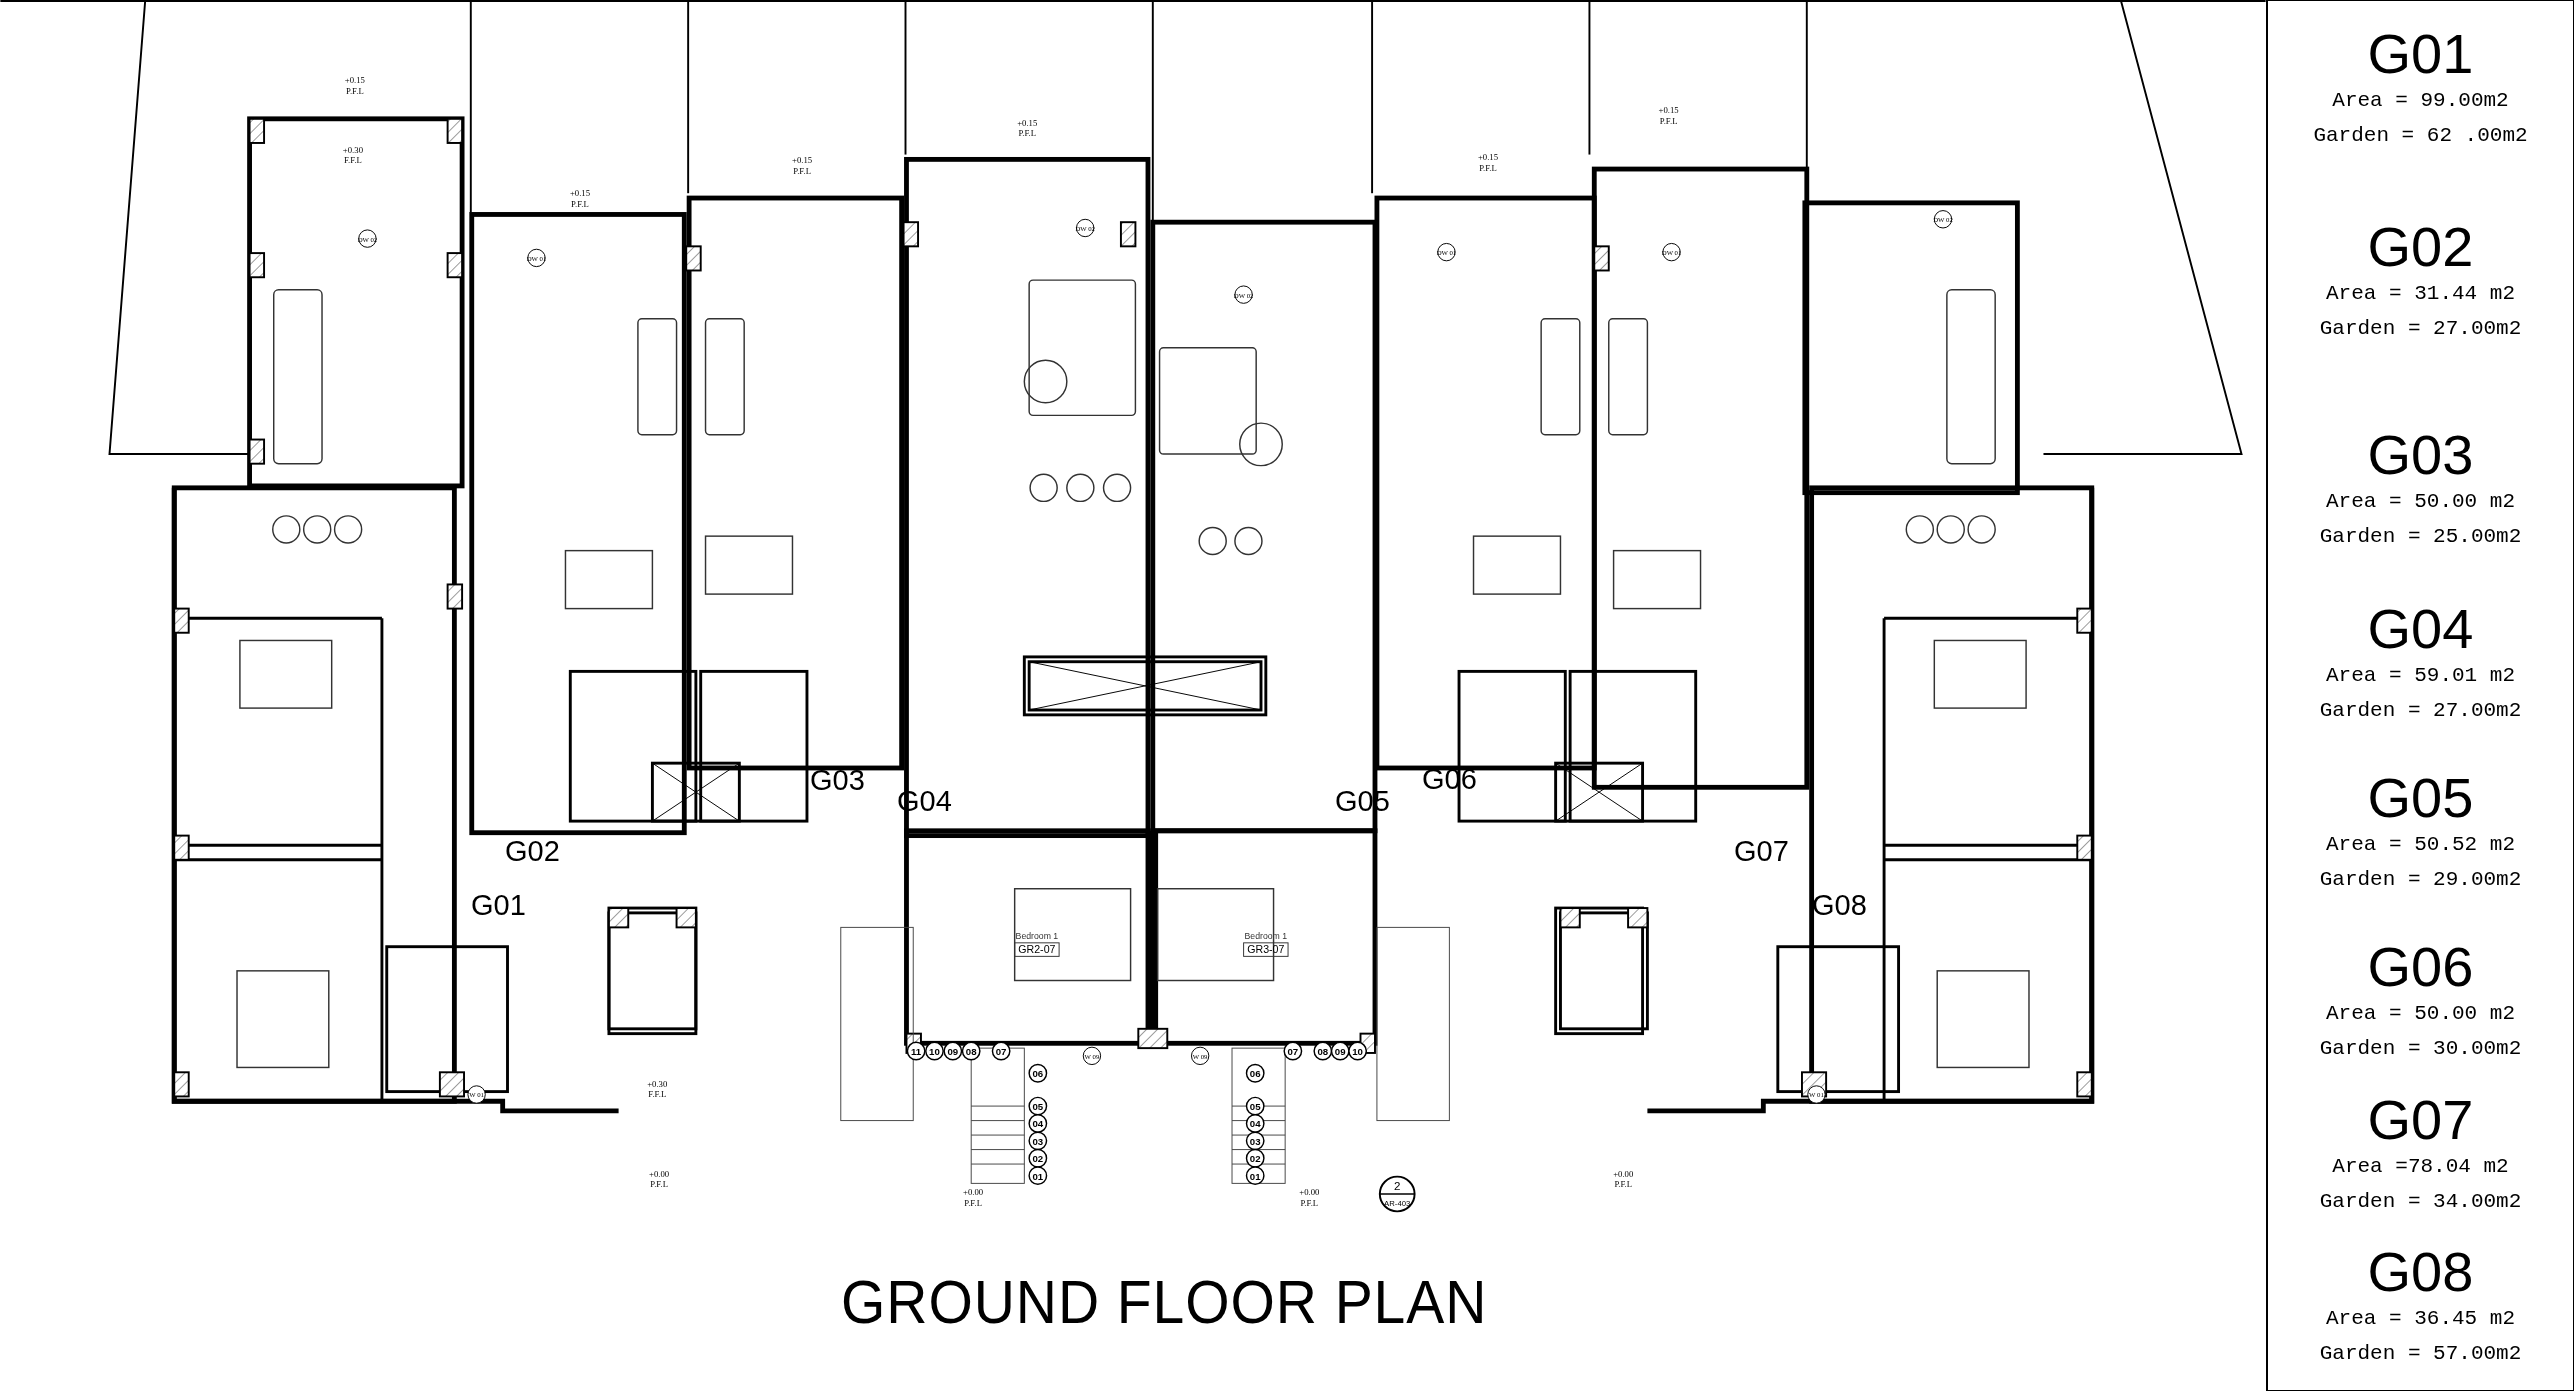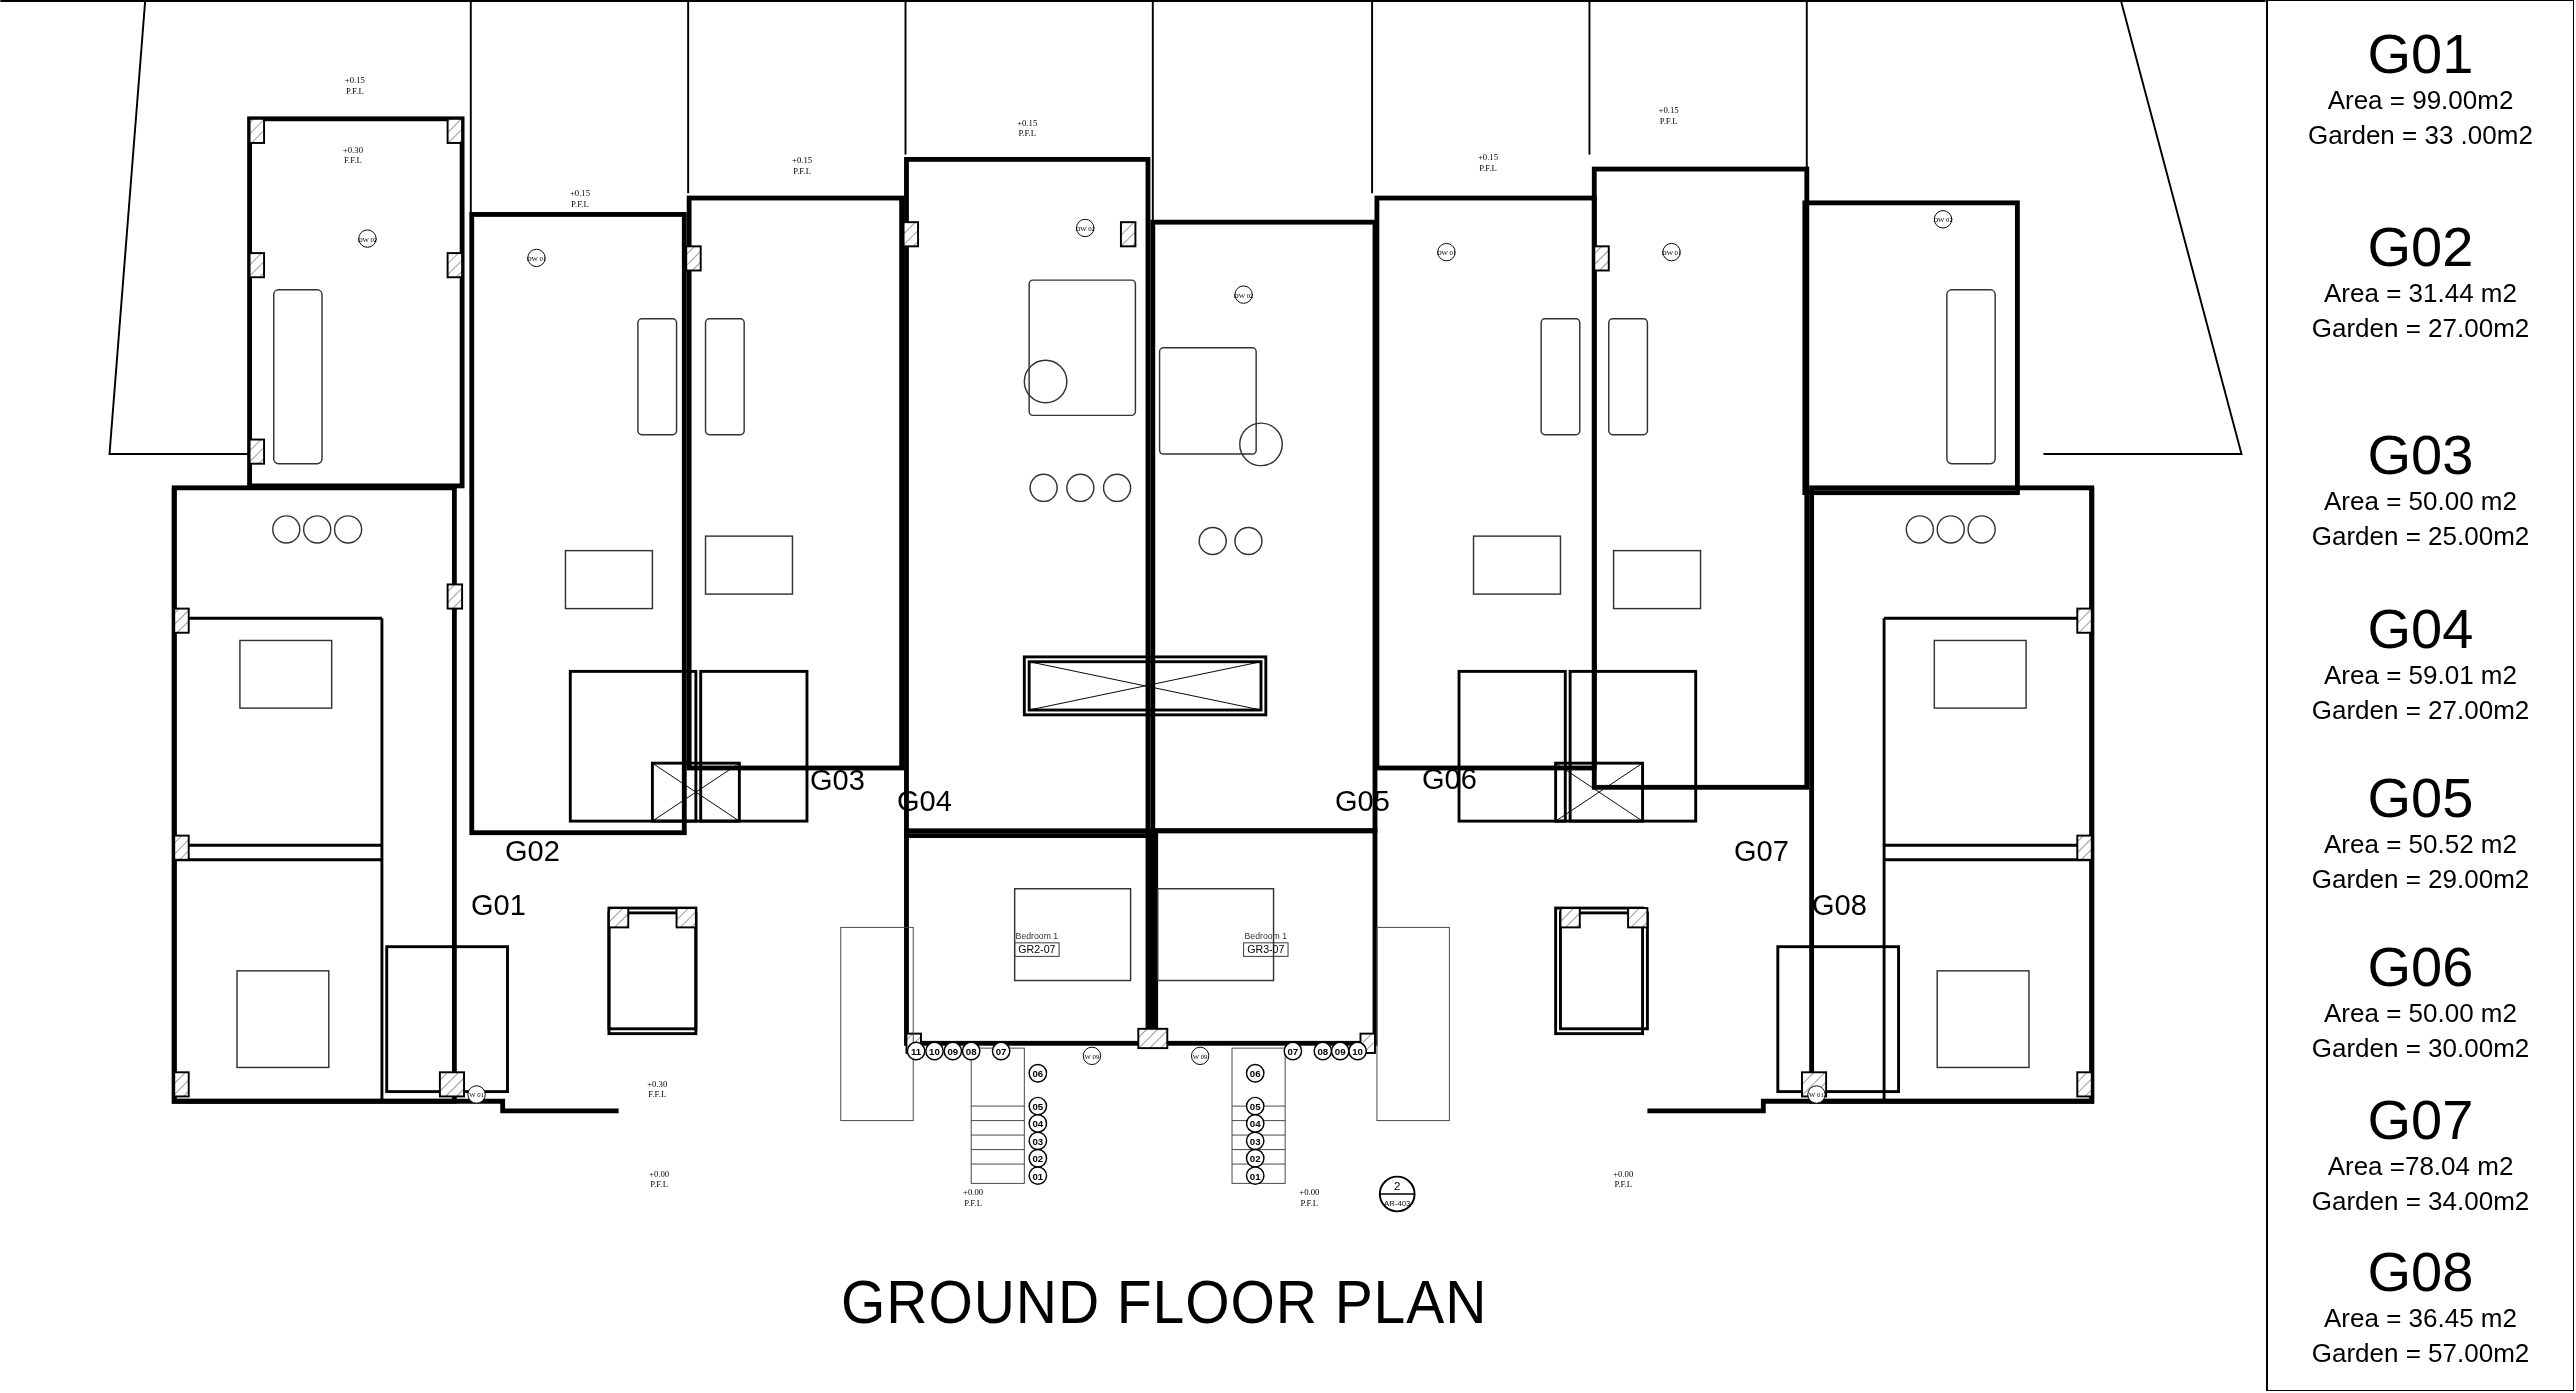--- a/index.html
+++ b/index.html
@@ -3,21 +3,21 @@
 <meta charset="utf-8">
 <style>
   html, body { margin:0; padding:0; background:#ffffff; }
   body { width:2576px; height:1393px; position:relative; overflow:hidden; font-family:"Liberation Sans", sans-serif; color:#000; }
   #plan { position:absolute; left:0; top:0; width:2266px; height:1393px; }
   svg text { font-family:"Liberation Sans", sans-serif; }
   .serif { font-family:"Liberation Serif", serif; }
   .legend { position:absolute; left:2266px; top:0; width:308px; height:1391px; border-left:2.9px solid #000; border-top:1.9px solid #000; border-bottom:1.9px solid #000; border-right:1.9px solid #000; box-sizing:border-box; }
   .unit { position:absolute; left:0; width:100%; text-align:center; }
   .unit .code { font-size:56px; line-height:58px; display:block; }
-  .unit .line { font-size:26px; line-height:35px; display:block; }
+  .unit .line { font-size:21px; line-height:35px; display:block;font-family:Liberation Mono, monospace; }
   .title { position:absolute; left:841px; top:1266px; font-size:62px; letter-spacing:1px; transform:scaleX(0.92); transform-origin:left top; white-space:nowrap; }
   .unit-tag { position:absolute; font-size:29px; line-height:29px; }
 </style>
 </head>
 <body>
 
 <svg id="plan" viewBox="0 0 2345 1442" xmlns="http://www.w3.org/2000/svg">
   <defs>
     <pattern id="hatch" patternUnits="userSpaceOnUse" width="8" height="8" patternTransform="rotate(45)">
       <rect width="8" height="8" fill="#fff"></rect>
@@ -296,21 +296,21 @@
 <div class="unit-tag" style="left:1422px;top:765px;">G06</div>
 <div class="unit-tag" style="left:1734px;top:837px;">G07</div>
 <div class="unit-tag" style="left:1812px;top:891px;">G08</div>
 
 <div class="title">GROUND FLOOR PLAN</div>
 
 <div class="legend">
   <div class="unit" style="top:24px;">
     <span class="code">G01</span>
     <span class="line">Area = 99.00m2</span>
-    <span class="line">Garden = 33 .00m2</span>
+    <span class="line">Garden = 62 .00m2</span>
   </div>
   <div class="unit" style="top:217px;">
     <span class="code">G02</span>
     <span class="line">Area = 31.44 m2</span>
     <span class="line">Garden = 27.00m2</span>
   </div>
   <div class="unit" style="top:425px;">
     <span class="code">G03</span>
     <span class="line">Area = 50.00 m2</span>
     <span class="line">Garden = 25.00m2</span>

